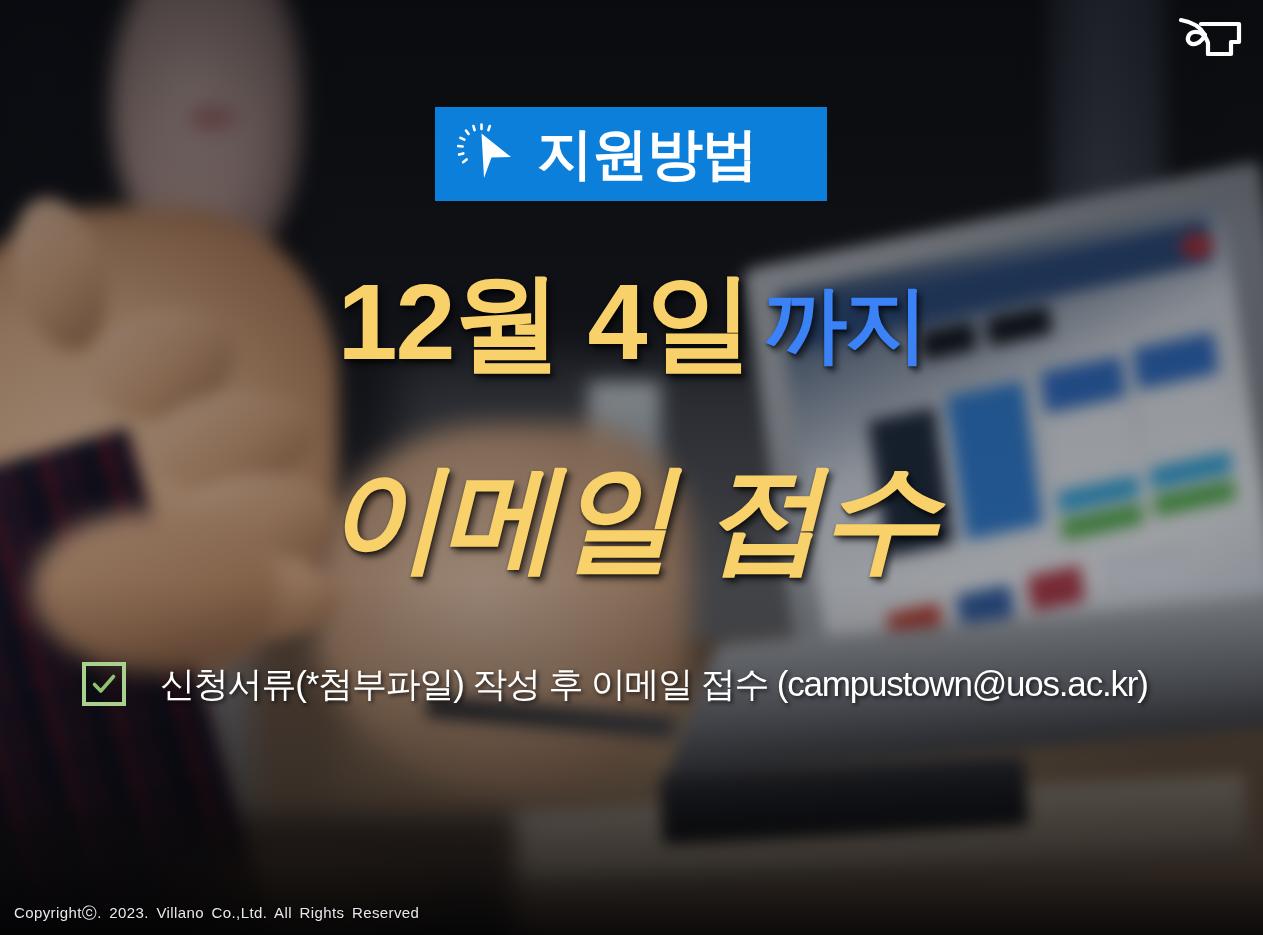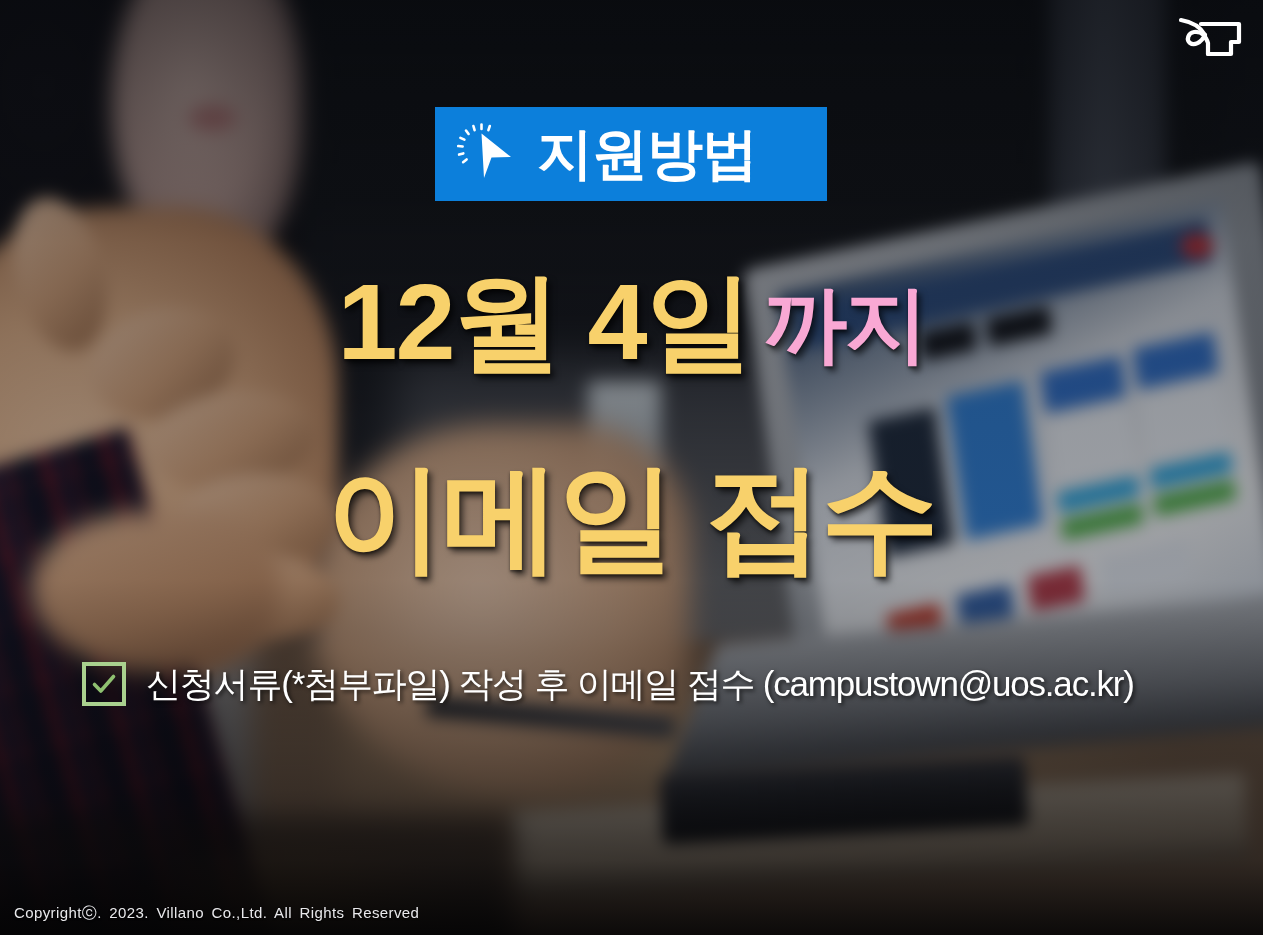--- a/index.html
+++ b/index.html
@@ -326,35 +326,35 @@
     left: 0;
     right: 0;
     text-align: center;
     line-height: 1;
     white-space: nowrap;
     font-weight: 700;
     letter-spacing: -2px;
     text-shadow: 4px 5px 6px rgba(0,0,0,.58), 0 2px 3px rgba(0,0,0,.5);
   }
   .headline-1 { top: 268px; font-size: 108px; }
-  .headline-2 { top: 458px; font-size: 118px; }
+  .headline-2 { top: 458px; font-size: 118px; font-style: italic; }
   .gold  { color: #f8d16b; }
-  .white { color: #f9a8d4; }
+  .white { color: #3b82f6; }
   .hl-sub { font-size: 84px; letter-spacing: -3px; margin-left: 12px; vertical-align: 6px; }
 
   .bullets {
     position: absolute;
     left: 82px;
     top: 662px;
     right: 40px;
   }
   .bullet {
     display: flex;
     align-items: center;
-    gap: 20px;
+    gap: 34px;
     margin-bottom: 55px;
   }
   .check {
     flex: 0 0 44px;
     width: 44px;
     height: 44px;
     box-sizing: border-box;
     border: 4px solid #a9d18e;
     background: rgba(10,10,14,.32);
     display: flex;

